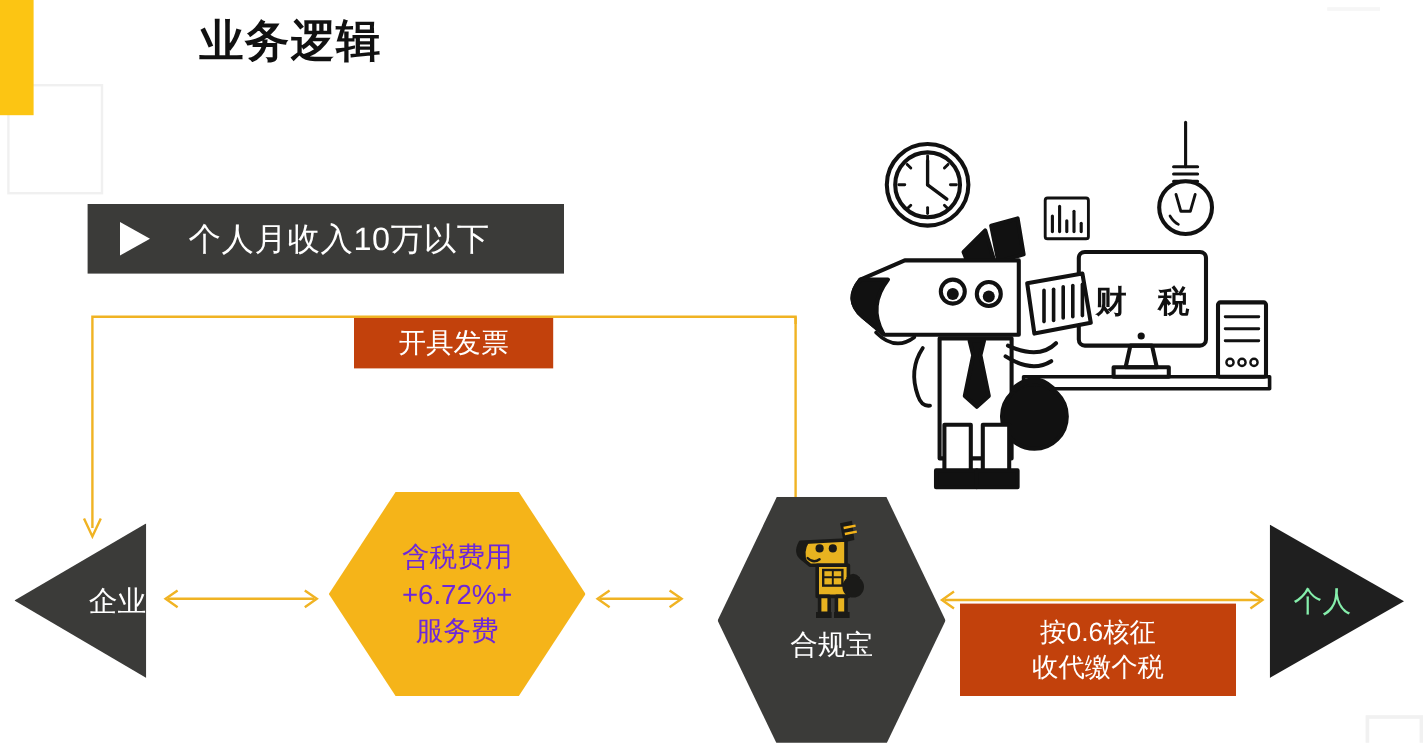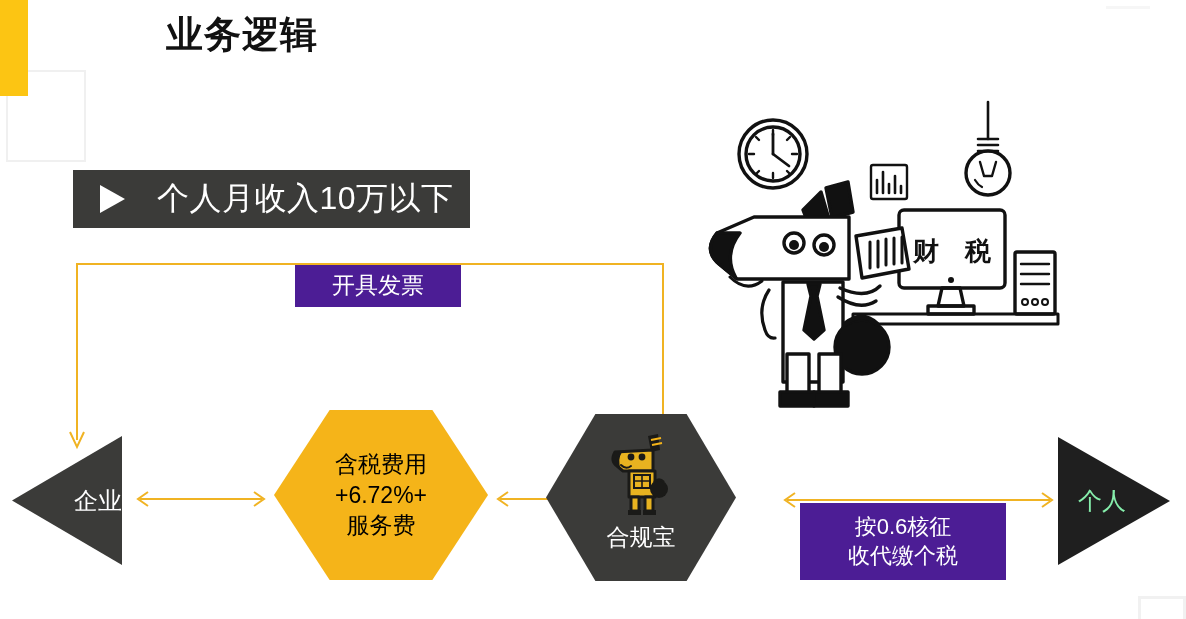--- a/index.html
+++ b/index.html
@@ -62,21 +62,21 @@
   .banner-play {
     width: 0; height: 0; margin-left: 27px;
     border-top: 14px solid transparent;
     border-bottom: 14px solid transparent;
     border-left: 25px solid #ffffff;
     flex: 0 0 auto;
   }
   .banner-label {
     margin-left: 32px;
     color: #ffffff;
-    font-size: 32px;
+    font-size: 27px;
     letter-spacing: 0.5px;
     white-space: nowrap;
   }
 
   
   .connector-layer {
     position: absolute; left: 0; top: 0;
     width: 1186px; height: 619px;
     z-index: 1;
     pointer-events: none;
@@ -113,61 +113,61 @@
   .node-hex-yellow {
     position: absolute; left: 274px; top: 410px;
     width: 214px; height: 170px;
     background: #F5B419;
     clip-path: polygon(26% 0%, 74% 0%, 100% 50%, 74% 100%, 26% 100%, 0% 50%);
     z-index: 5;
     display: flex; flex-direction: column;
     align-items: center; justify-content: center;
   }
   .hex-yellow-text {
-    color: #000000; font-size: 23px; line-height: 1.32;
+    color: #6d28d9; font-size: 23px; line-height: 1.32;
     text-align: center; white-space: pre-line;
   }
 
   .node-hex-dark {
-    position: absolute; left: 546px; top: 414px;
-    width: 190px; height: 167px;
+    position: absolute; left: 598px; top: 414px;
+    width: 190px; height: 206px;
     background: #3b3b39;
     clip-path: polygon(26% 0%, 74% 0%, 100% 50%, 74% 100%, 26% 100%, 0% 50%);
     z-index: 5;
   }
   .hex-dark-label {
     position: absolute; left: 0; top: 108px;
     width: 190px; text-align: center;
     color: #ffffff; font-size: 23px;
     white-space: nowrap;
   }
   .mascot-wrap {
     position: absolute; left: 55px; top: 18px;
     width: 82px; height: 86px;
   }
 
   
   .edge-label {
     position: absolute;
-    background: #4c1d95;
+    background: #c2410c;
     color: #ffffff;
     display: flex; align-items: center; justify-content: center;
     text-align: center;
     z-index: 6;
     line-height: 1.3;
     white-space: pre-line;
   }
   .edge-label-invoice {
     left: 295px; top: 265px;
     width: 166px; height: 42px;
     font-size: 23px;
   }
   .edge-label-tax {
     left: 800px; top: 503px;
-    width: 206px; height: 77px;
+    width: 230px; height: 77px;
     font-size: 22px;
   }
 
   
   .illustration {
     position: absolute; left: 690px; top: 92px;
     width: 400px; height: 330px;
     z-index: 4;
   }
 </style>

